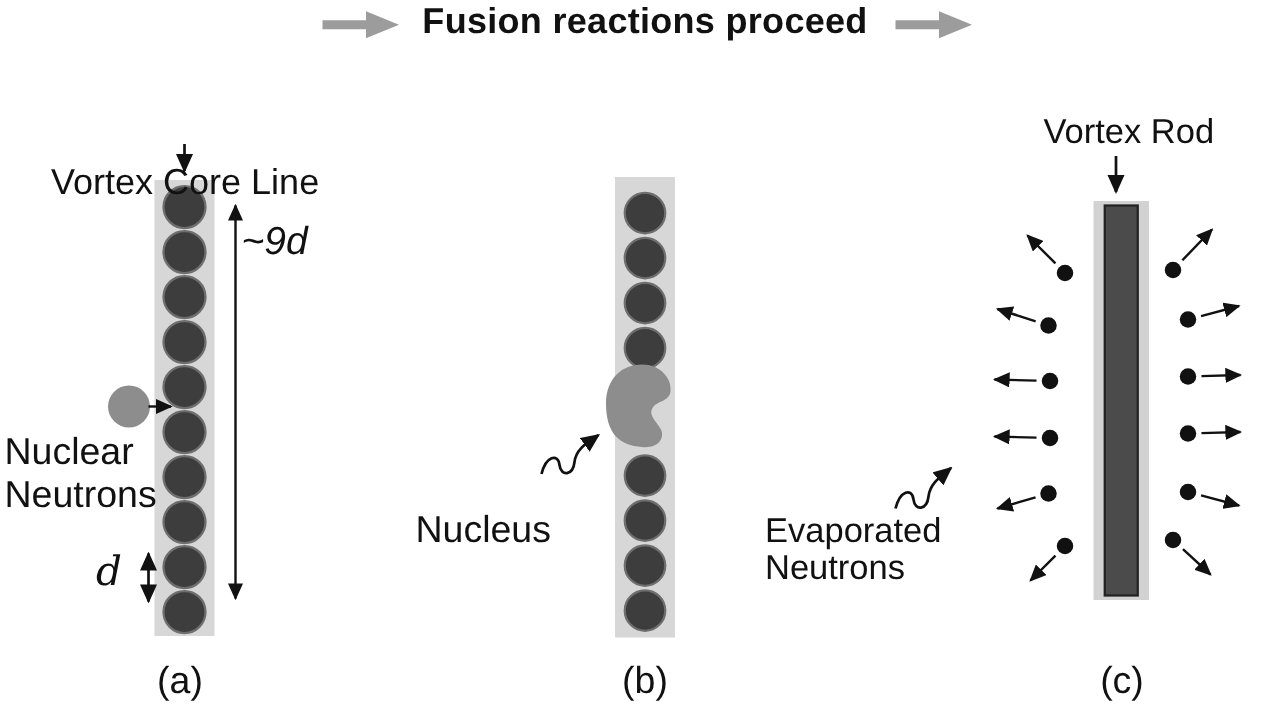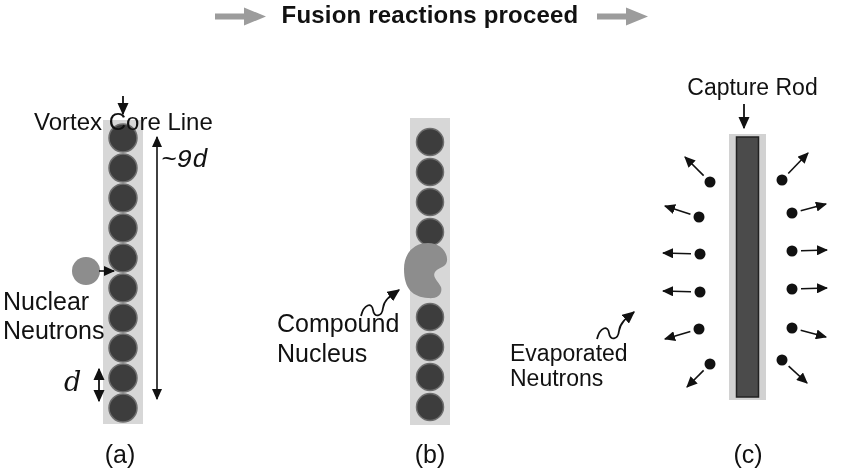--- a/index.html
+++ b/index.html
@@ -7,21 +7,21 @@
     position:relative;width:850px;height:476px;background:#ffffff;overflow:hidden;
     font-family:"Liberation Sans", sans-serif;color:#111;
   }
   .stage svg{position:absolute;left:0;top:0;}
   .lbl{position:absolute;white-space:pre;color:#111;}
   .title{
     left:265px;top:1px;width:330px;text-align:center;
     font-size:24px;font-weight:bold;letter-spacing:.2px;
   }
   .vortex{left:34px;top:64px;font-size:24px;margin-top:44px;}
-  .nined{left:161px;top:145px;font-family:Liberation Mono, monospace;font-style:italic;font-size:26px;}
+  .nined{left:161px;top:145px;font-family:Liberation Sans, sans-serif;font-style:italic;font-size:26px;}
   .ncap{left:3px;top:287px;font-size:25px;line-height:29px;}
   .dlab{left:64px;top:366px;font-family:"DejaVu Serif",serif;font-style:italic;font-size:27px;}
   .comp{left:277px;top:308px;font-size:25px;line-height:30px;}
   .pinning{left:650px;top:50px;width:205px;text-align:center;font-size:23px;line-height:25px;}
   .evap{left:510px;top:341px;width:155px;font-size:23px;line-height:25px;}
   .pl{font-size:25px;text-align:center;width:52px;top:440px;}
   .pa{left:94px;}
   .pb{left:404px;}
   .pc{left:722px;}
 </style>
@@ -108,21 +108,21 @@
     <path d="M597,339 C600,327 608,325 609,333 C610,341 618,340 619,331 C620,322 628,317 634,312" fill="none" stroke="#111111" stroke-width="1.8" marker-end="url(#ah)"></path>
   </svg>
 
   <div class="lbl title">Fusion reactions proceed</div>
 
   <div class="lbl vortex">Vortex Core Line</div>
   <div class="lbl nined">~9d</div>
   <div class="lbl ncap"><span>Nuclear</span><br><span>Neutrons</span></div>
   <div class="lbl dlab">d</div>
 
-  <div class="lbl comp"><span>Compound</span><br><span>Nucleus</span></div>
+  <div class="lbl comp"><br><span>Nucleus</span></div>
 
-  <div class="lbl pinning"><br><span>Capture Rod</span></div>
+  <div class="lbl pinning"><br><span>Vortex Rod</span></div>
   <div class="lbl evap"><span>Evaporated</span><br><span>Neutrons</span></div>
 
   <div class="lbl pl pa">(a)</div>
   <div class="lbl pl pb">(b)</div>
   <div class="lbl pl pc">(c)</div>
 </div>
 
 </body></html>

